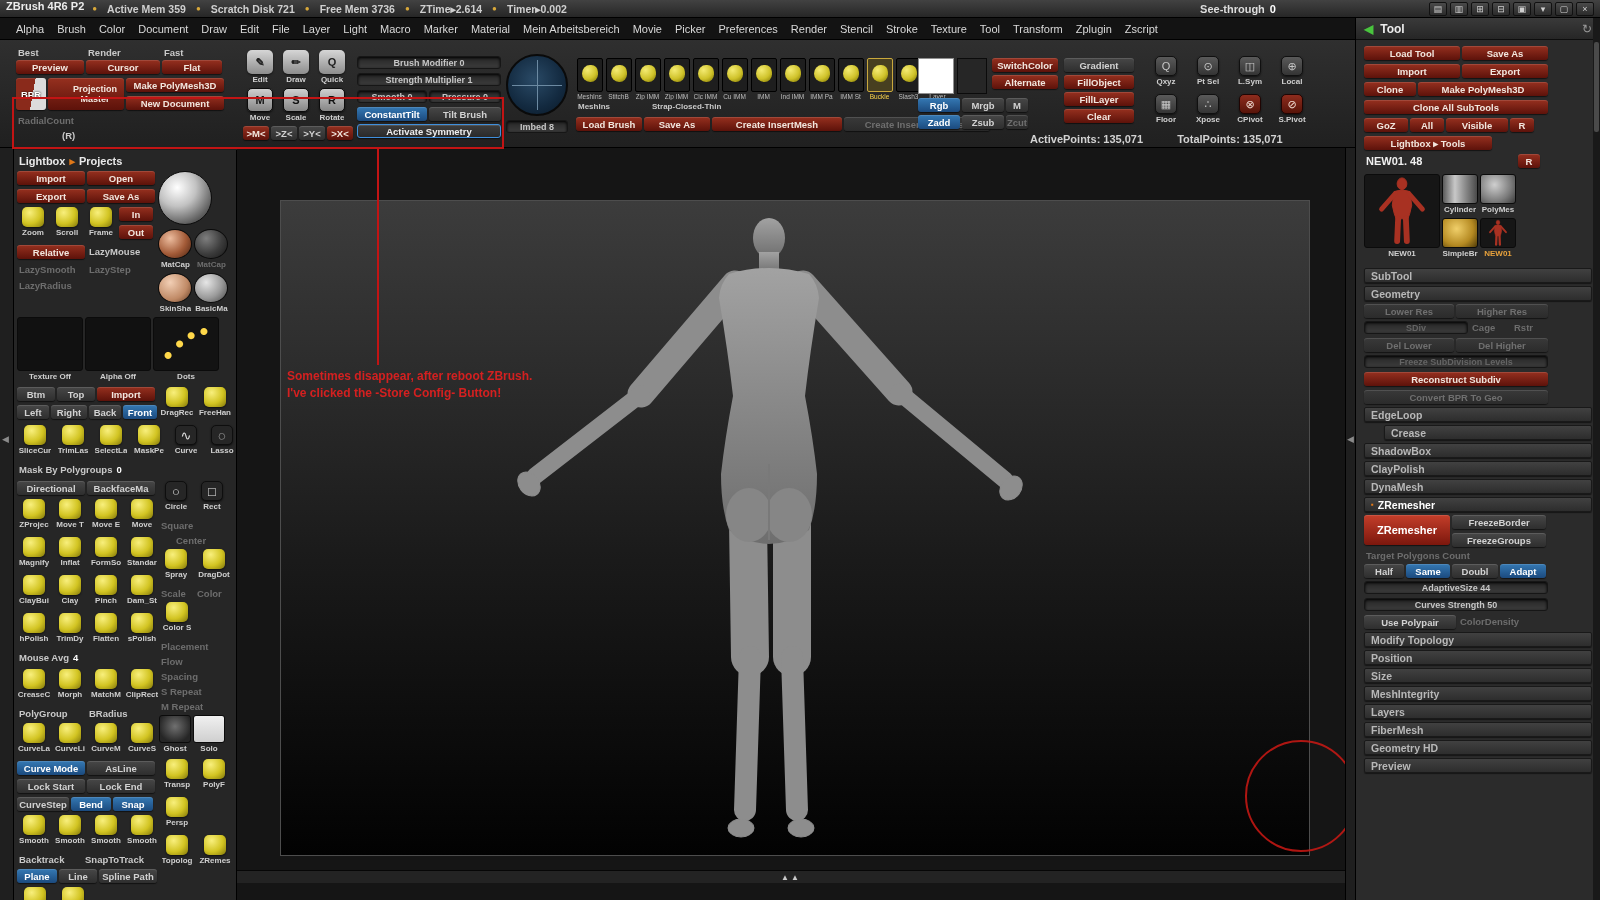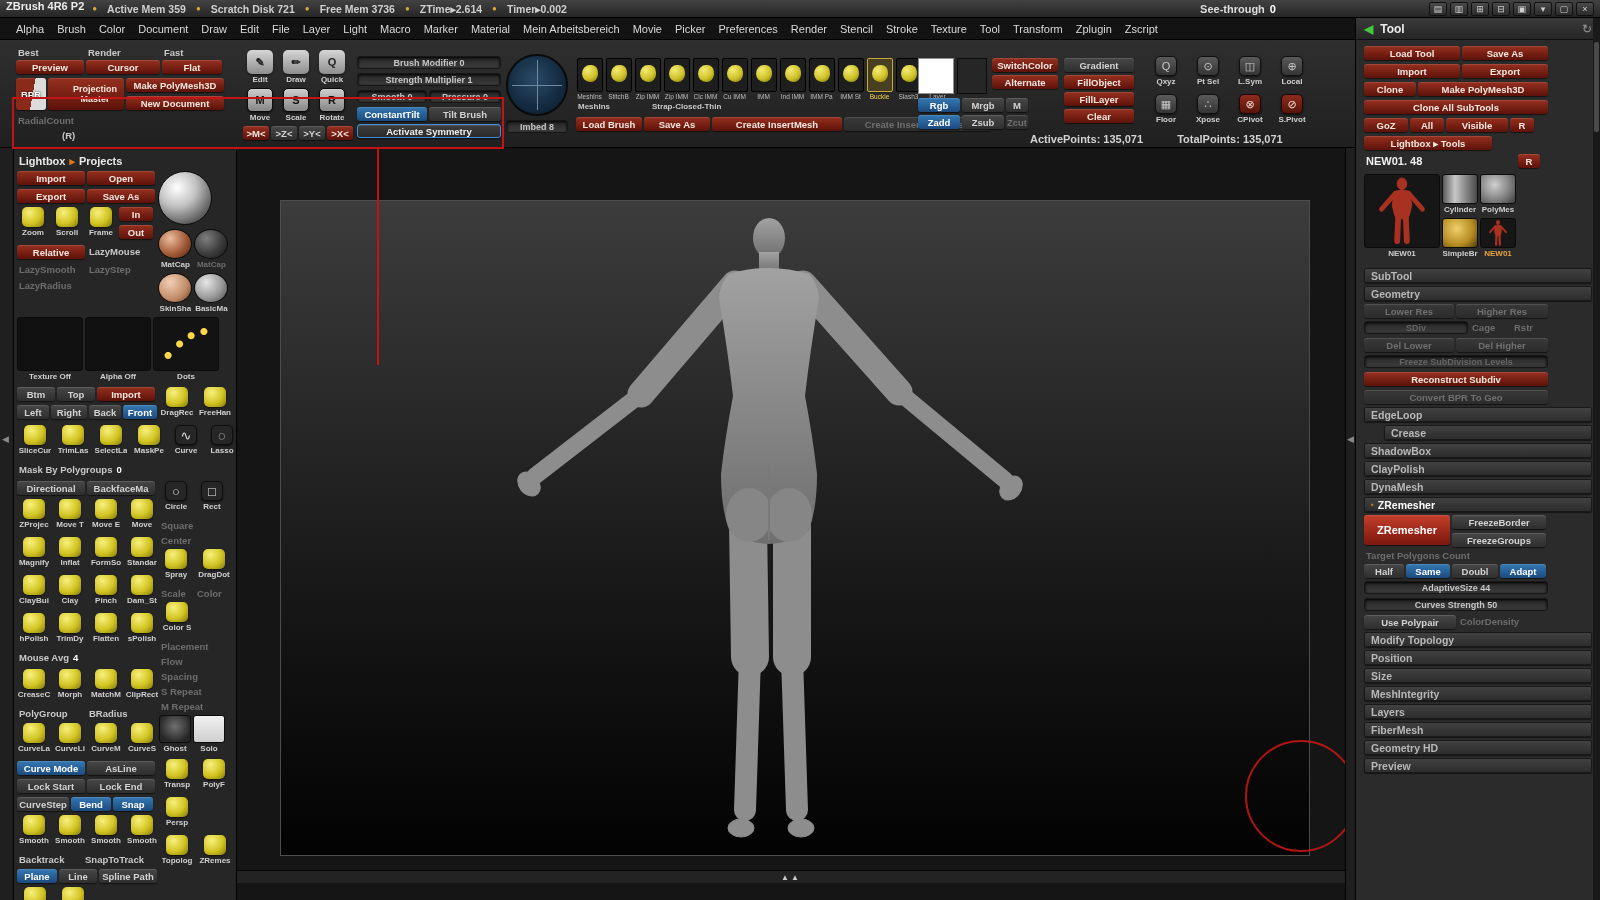--- a/index.html
+++ b/index.html
@@ -813,21 +813,21 @@
                 <div class="t">Circle</div>
               </div>
               <div class="ico out" style="width: 34px;">
                 <div class="g">□</div>
                 <div class="t">Rect</div>
               </div>
             </div>
             <div class="row" style="height: 13px;">
               <div class="c lbl dim" style="width: 60px;">Square</div>
             </div>
-            <div class="row" style="height: 13px;">
+            <div class="row" style="height: 13px; justify-content: flex-end;">
               <div class="c lbl dim" style="width: 60px;">Center</div>
             </div>
             <div class="row" style="height: 36px;">
               <div class="ico blob" style="width: 34px;">
                 <div class="g"></div>
                 <div class="t">Spray</div>
               </div>
               <div class="ico blob" style="width: 38px;">
                 <div class="g"></div>
                 <div class="t">DragDot</div>
@@ -1162,14 +1162,18 @@
           </div>
         </div>
       </div>
     <div id="tool-scroll">
       <div class="thumb"></div>
     </div>
   </div>
 
   <div id="red-rect" class="abs"></div>
   <div id="red-line" class="abs"></div>
+  <div id="annotation" class="abs">
+    <div>Sometimes disappear, after reboot ZBrush.</div>
+    <div>I've clicked the -Store Config- Button!</div>
+  </div>
 
 </div>
 
 </body></html>

